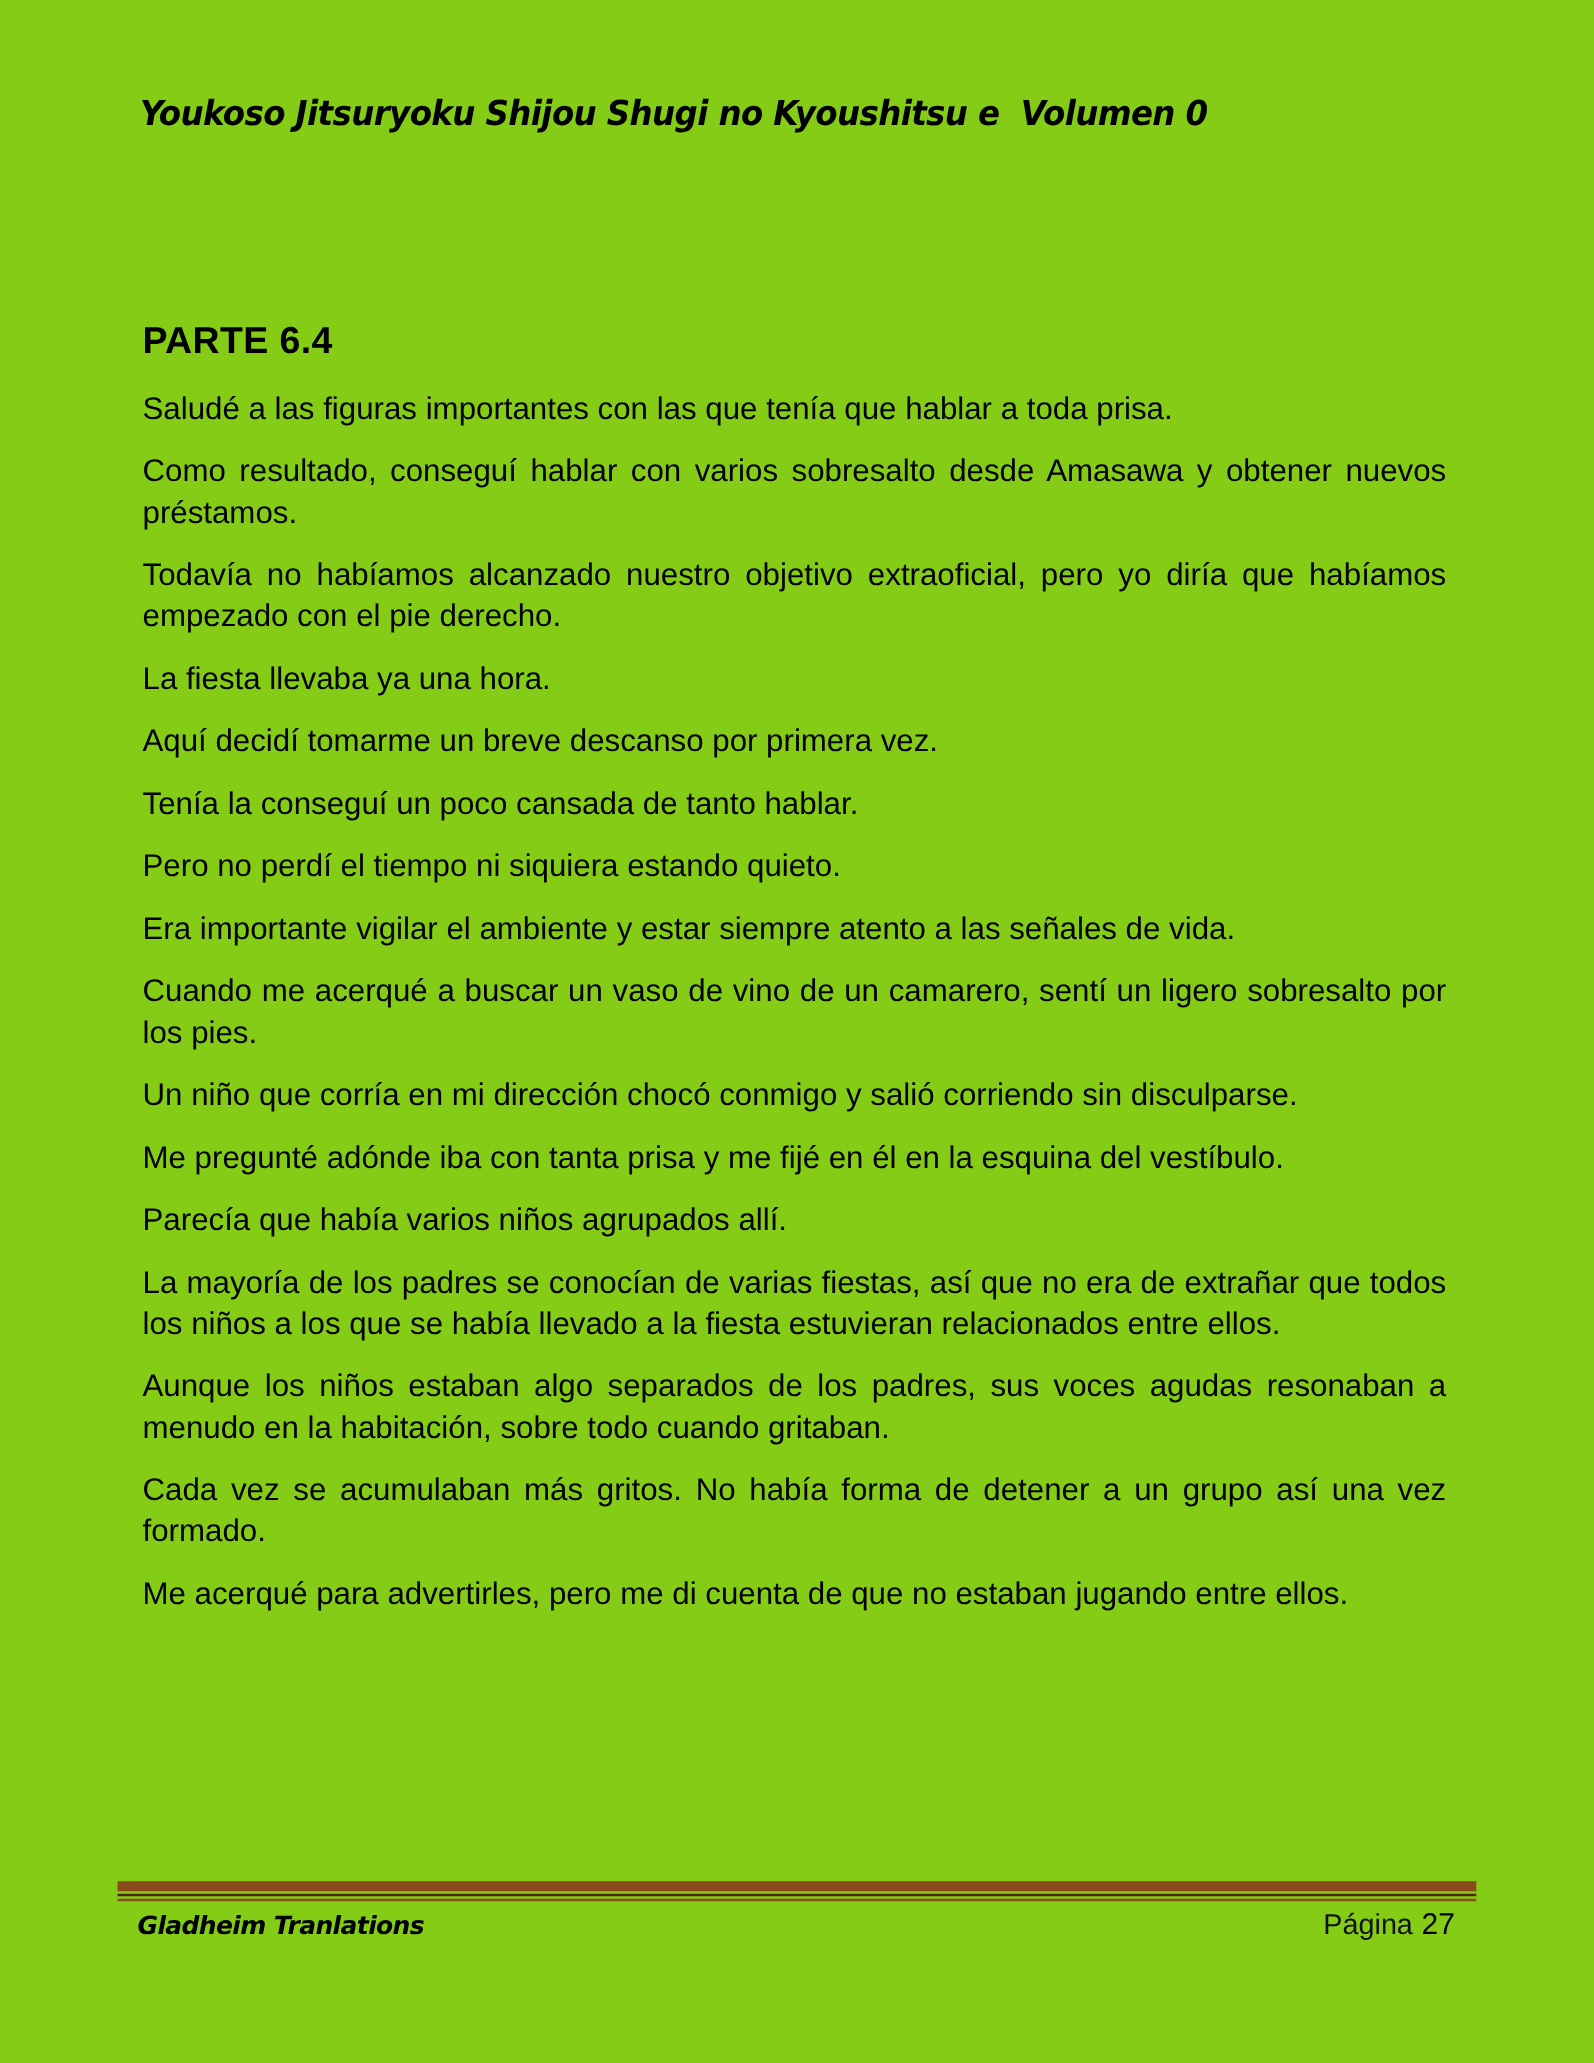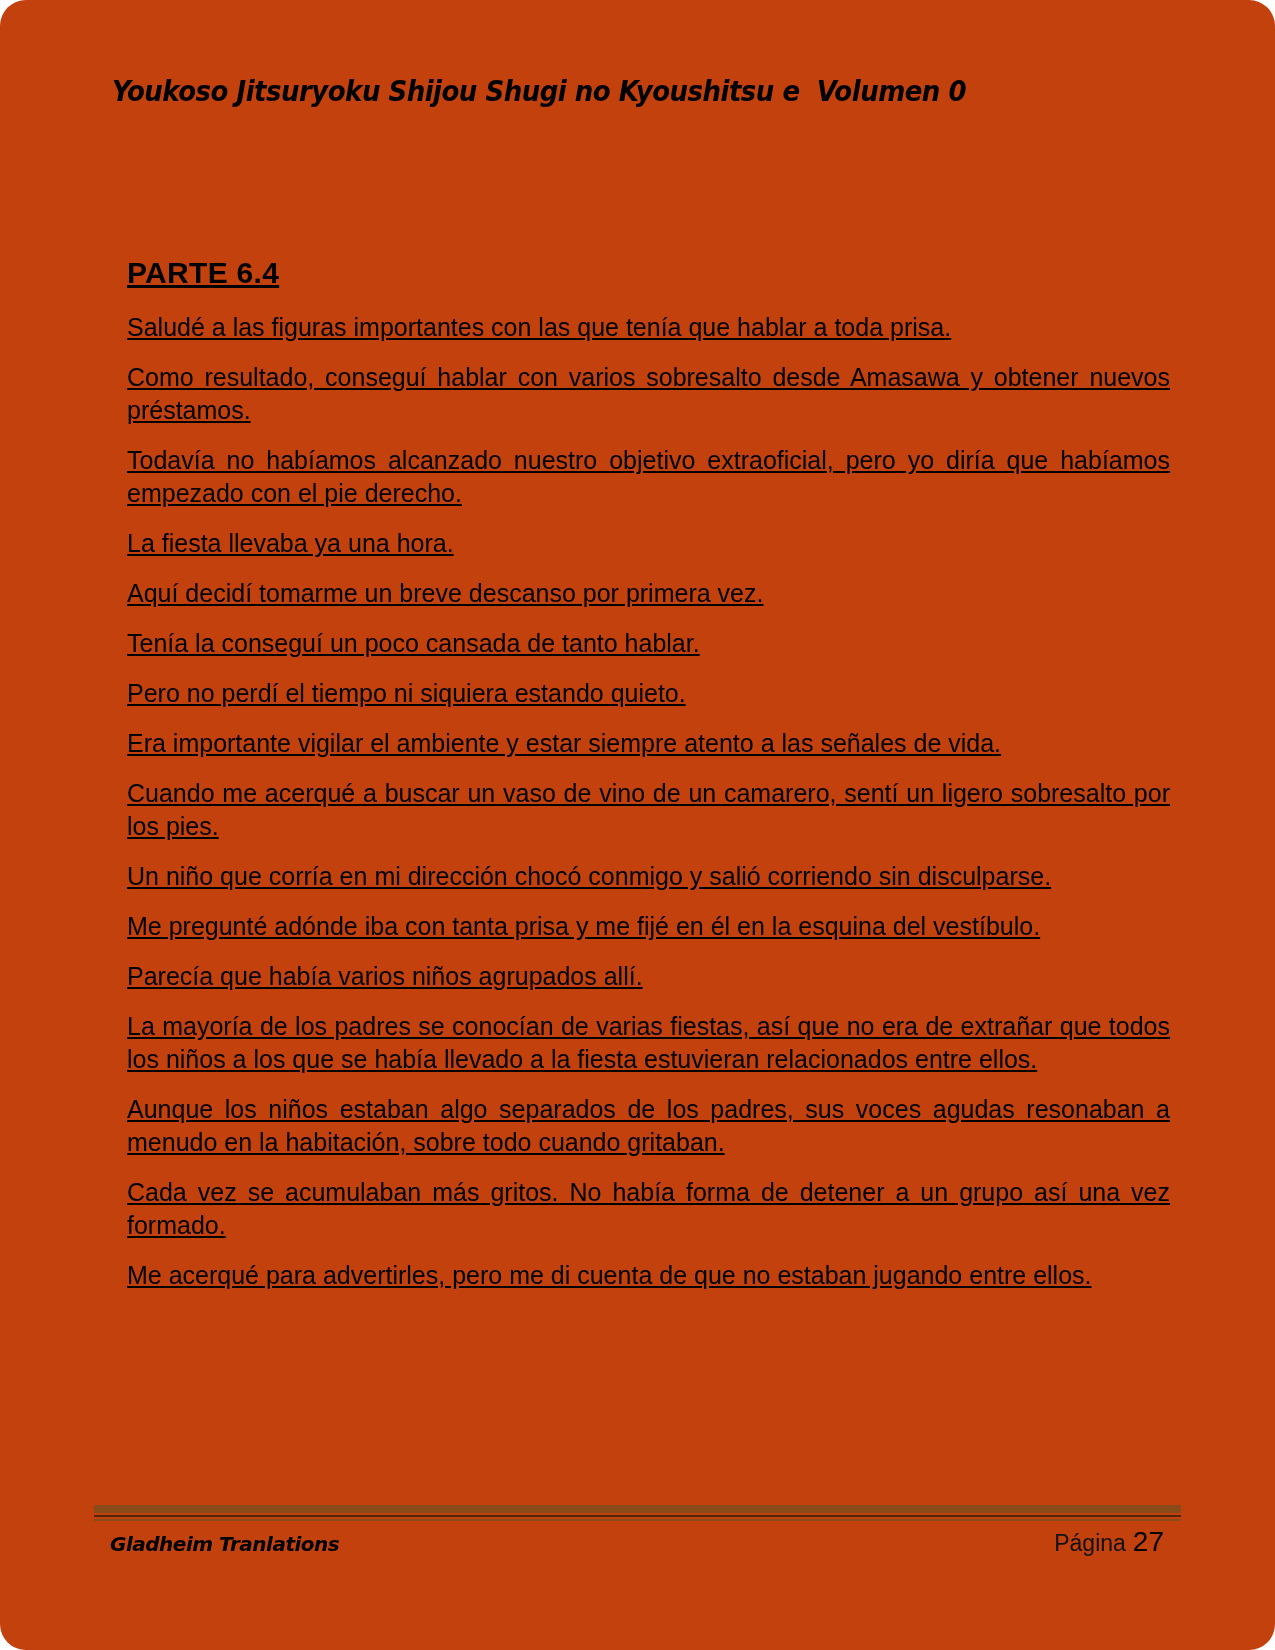--- a/index.html
+++ b/index.html
@@ -4,47 +4,45 @@
 <style>
   html, body {
     margin: 0;
     padding: 0;
     background: #ffffff;
   }
   .page {
     position: relative;
     width: 1275px;
     height: 1650px;
-    background: #c2410c;
+    background: #84cc16;
     color: #000000;
     font-family: "Liberation Sans", sans-serif;
     overflow: hidden;
-    border-radius: 26px;
   }
   
   .doc-header {
     position: absolute;
     top: 76px;
     left: 112px;
     right: 100px;
     font-family: "DejaVu Sans", sans-serif;
     font-weight: bold;
     font-style: italic;
     font-size: 26px;
     letter-spacing: -0.5px;
     white-space: pre-wrap;
     transform: scaleY(1.06);
     transform-origin: left top;
   }
   .content {
     position: absolute;
     top: 256px;
-    left: 127px;
+    left: 114px;
     width: 1054px;
-    text-decoration: underline;
   }
   .heading {
     font-size: 30px;
     font-weight: bold;
     margin: 0 0 21px 0;
     letter-spacing: 0.3px;
   }
   .content p {
     font-size: 25px;
     line-height: 33px;
@@ -77,21 +75,21 @@
     font-style: italic;
     font-size: 20px;
     letter-spacing: -0.5px;
   }
   .pageno {
     font-size: 23px;
     color: #111111;
   }
   .pageno .num {
     margin-left: 7px;
-    font-size: 28px;
+    font-size: 24px;
     font-weight: 500;
     color: #000000;
     text-align: center;
   }
 </style>
 </head>
 <body>
 
 <div class="page">
 

